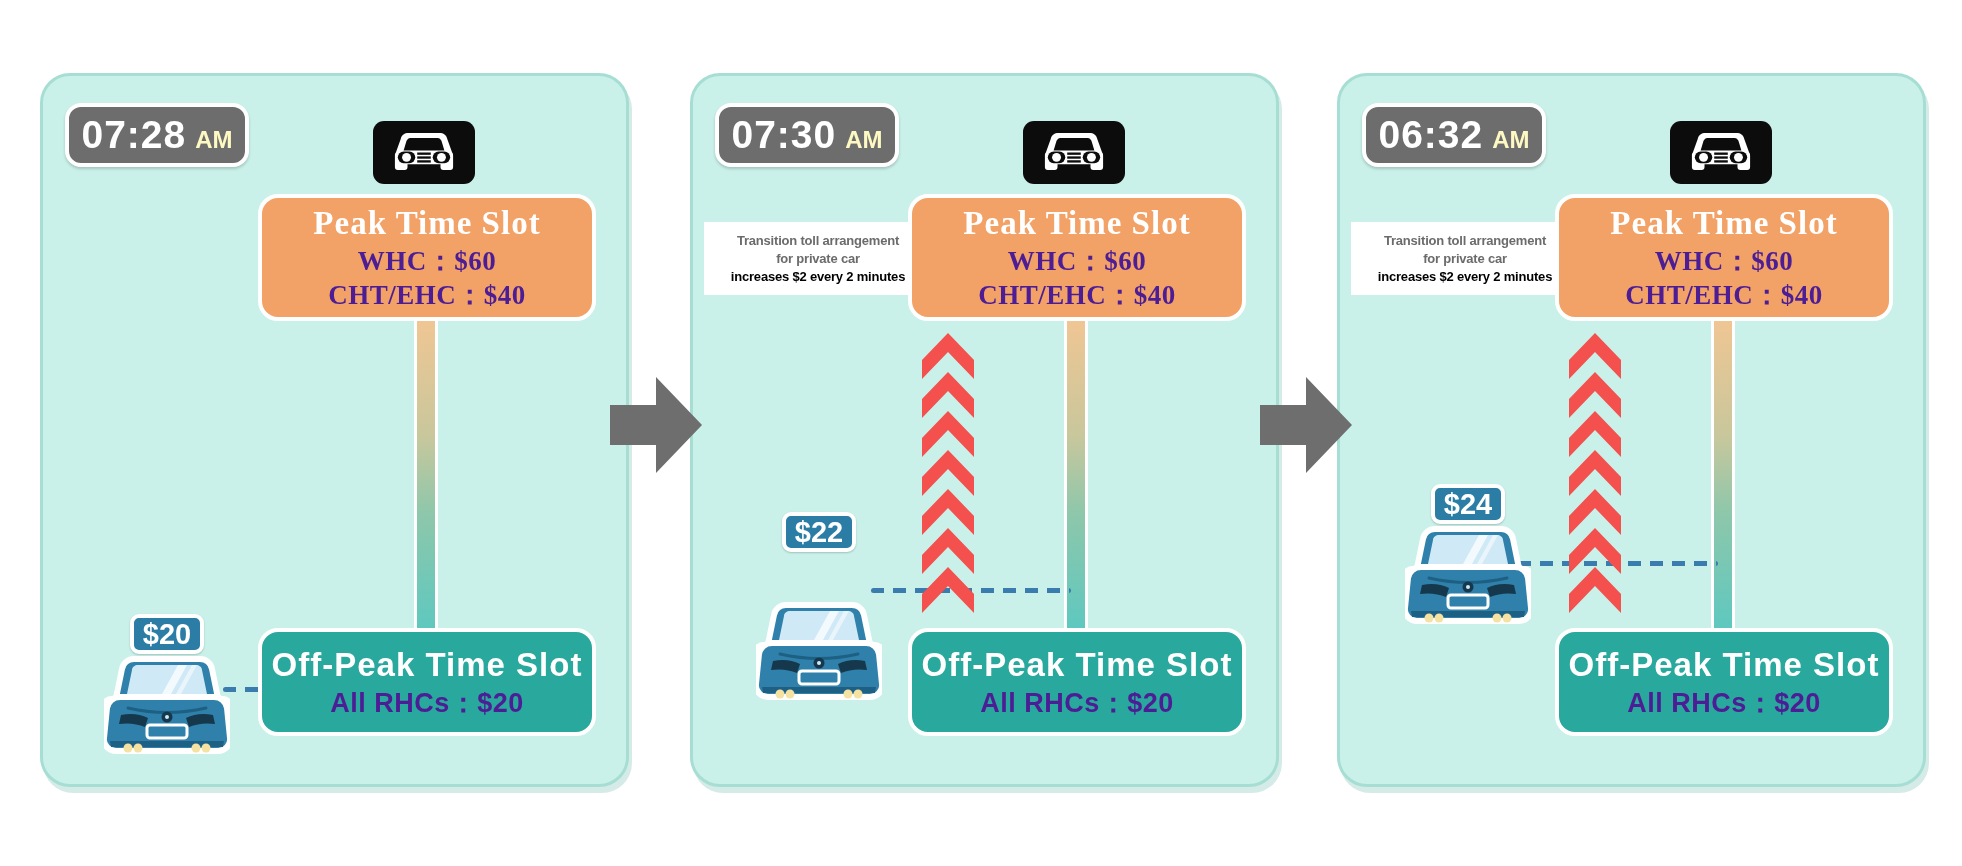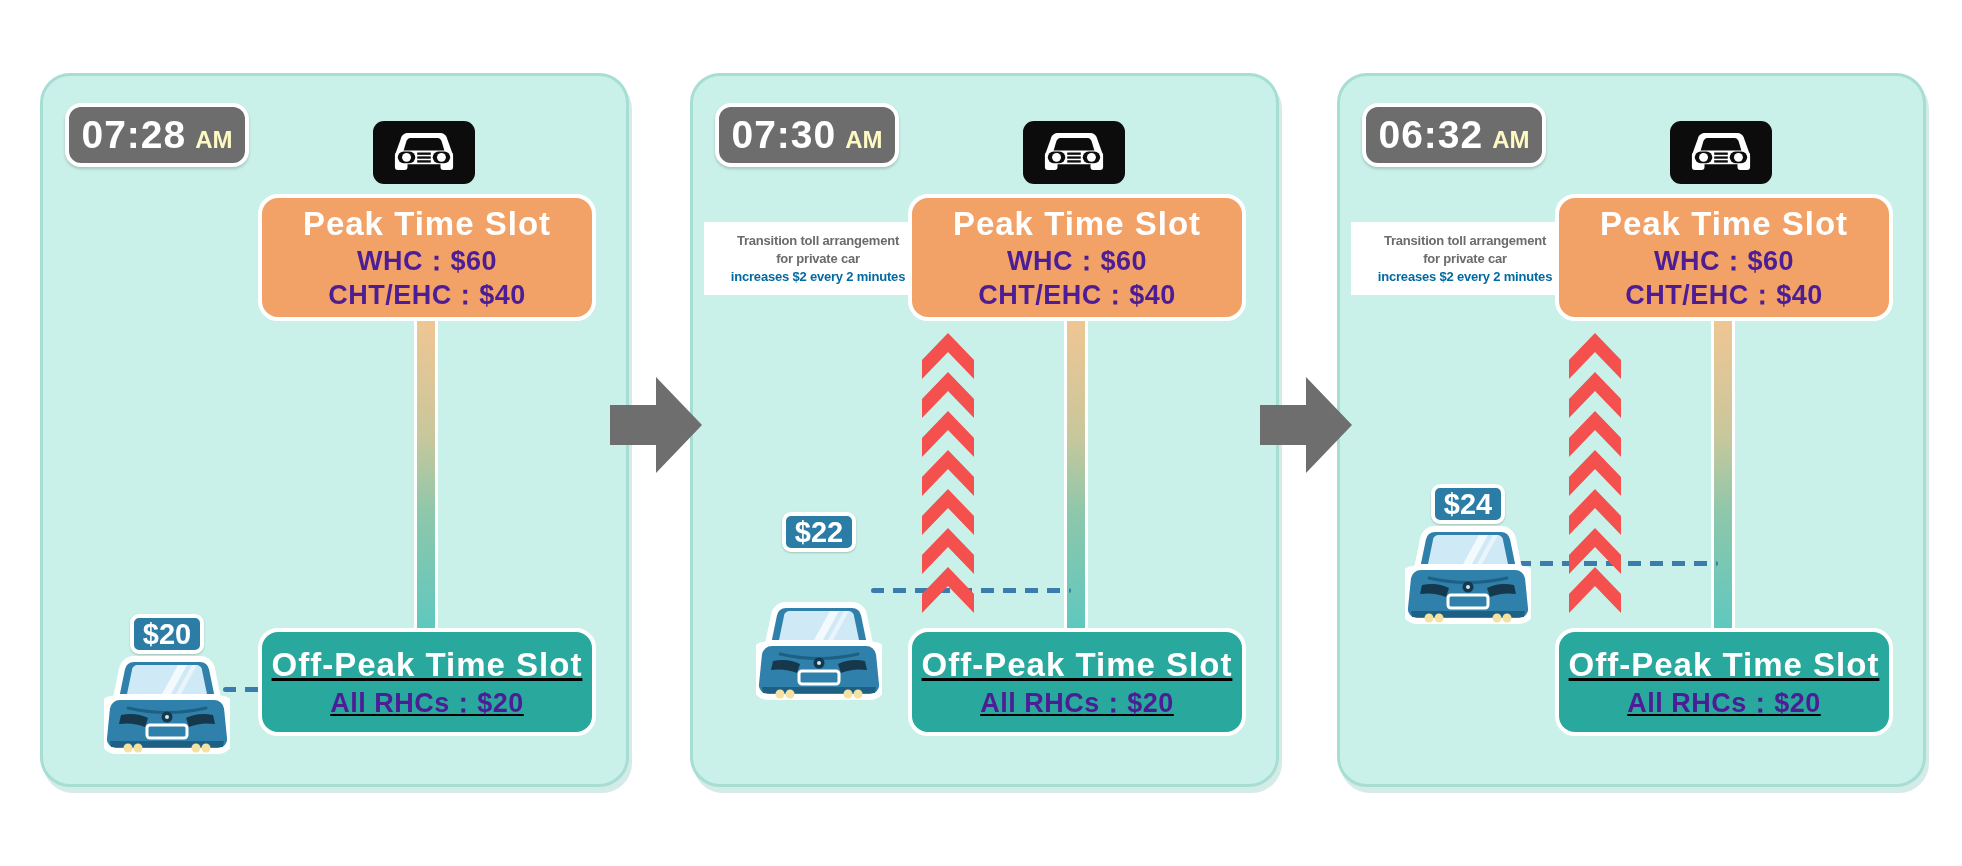--- a/index.html
+++ b/index.html
@@ -14,35 +14,35 @@
     gap:9px;box-shadow:0 2px 3px rgba(0,0,0,.18);z-index:2;box-sizing:border-box;padding-top:8px;}
   .time-badge .t{font-size:39px;font-weight:800;color:#fff;letter-spacing:1px;line-height:1;}
   .time-badge .m{font-size:24px;font-weight:800;color:#fef9c3;line-height:1;}
 
   .vehicle-icon{position:absolute;left:330px;top:45px;width:102px;height:63px;background:#0c0c0c;
     border-radius:11px;display:flex;align-items:center;justify-content:center;z-index:2;}
 
   .note-box{position:absolute;left:11px;top:146px;width:228px;background:#ffffff;z-index:2;
     padding:10px 2px 9px 2px;text-align:center;box-sizing:border-box;}
   .note-box .g{font-size:13px;font-weight:700;color:#6b6b6b;line-height:18px;letter-spacing:-.2px;}
-  .note-box .b{font-size:13px;font-weight:700;color:#0369a1;line-height:18px;letter-spacing:-.2px;}
+  .note-box .b{font-size:13px;font-weight:700;color:#000000;line-height:18px;letter-spacing:-.2px;}
 
   .peak-box{position:absolute;left:215px;top:118px;width:338px;height:127px;background:#f2a266;
     border:4px solid #fff;border-radius:20px;z-index:2;box-sizing:border-box;
-    display:flex;flex-direction:column;align-items:center;justify-content:center;gap:1px;}
+    display:flex;flex-direction:column;align-items:center;justify-content:center;gap:1px;font-family:Liberation Serif, serif;}
   .peak-box .title,.offpeak-box .title{font-size:33px;font-weight:800;color:#fff;letter-spacing:1px;line-height:1.25;}
   .peak-box .line,.offpeak-box .line{font-size:27px;font-weight:800;color:#4c1d95;letter-spacing:.5px;line-height:1.22;}
 
   .grad-bar{position:absolute;left:371px;top:240px;width:18px;height:318px;z-index:1;
     background:linear-gradient(#f1c693 0%,#c8c79c 38%,#8ec7ab 62%,#5cc8c0 100%);
     border-left:3px solid #fff;border-right:3px solid #fff;}
 
   .offpeak-box{position:absolute;left:215px;top:552px;width:338px;height:108px;background:#29a89d;
     border:4px solid #fff;border-radius:20px;z-index:2;box-sizing:border-box;
-    display:flex;flex-direction:column;align-items:center;justify-content:center;gap:2px;text-decoration:underline;}
+    display:flex;flex-direction:column;align-items:center;justify-content:center;gap:2px;}
 
   .chevron-col{position:absolute;left:229px;top:257px;width:52px;z-index:4;display:flex;
     flex-direction:column;}
   .chevron-col svg{display:block;margin-bottom:-7px;}
 
   .dash-line{position:absolute;height:5px;z-index:3;border-radius:3px;
     background:repeating-linear-gradient(90deg,#3a7cad 0 13px,transparent 13px 22px);}
   .p1 .dash-line{left:180px;top:611px;width:42px;}
   .p2 .dash-line{left:178px;top:512px;width:200px;}
   .p3 .dash-line{left:178px;top:485px;width:200px;}

